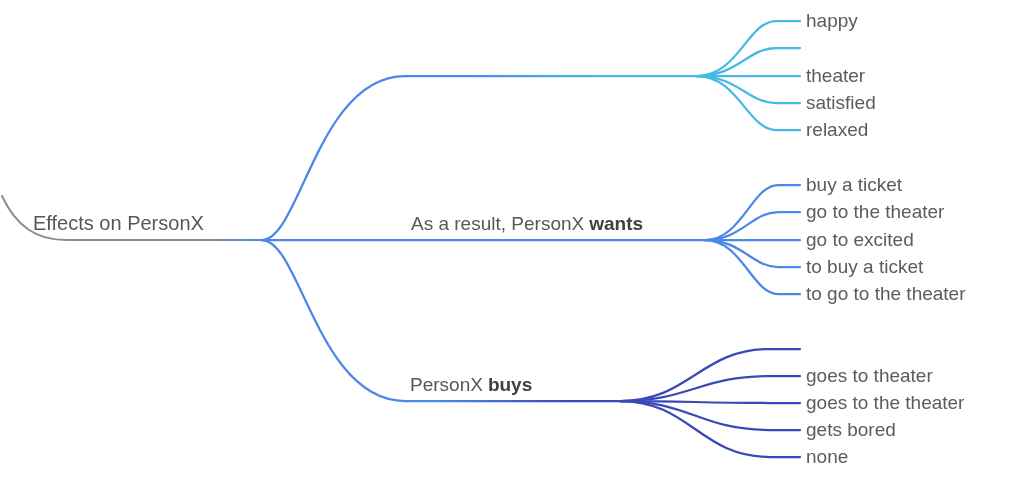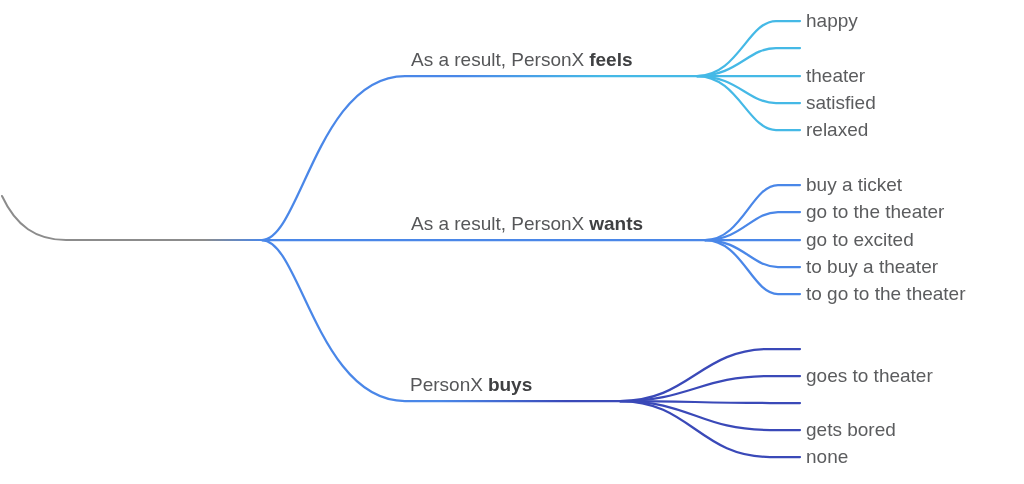--- a/index.html
+++ b/index.html
@@ -58,39 +58,38 @@
     <path d="M 705 240 C 742 240 752 267 778 267 L 800 267" fill="none" stroke-width="2.25" stroke-linecap="round" stroke="#4a87e8"></path>
     <path d="M 705 240 C 742 240 752 294 778 294 L 800 294" fill="none" stroke-width="2.25" stroke-linecap="round" stroke="#4a87e8"></path>
 
     <path d="M 620 401 C 690 401 700 349 770 349 L 800 349" fill="none" stroke-width="2.25" stroke-linecap="round" stroke="#3a49b8"></path>
     <path d="M 620 401 C 690 401 700 376 770 376 L 800 376" fill="none" stroke-width="2.25" stroke-linecap="round" stroke="#3a49b8"></path>
     <path d="M 620 401 C 690 401 700 403 770 403 L 800 403" fill="none" stroke-width="2.25" stroke-linecap="round" stroke="#3a49b8"></path>
     <path d="M 620 401 C 690 401 700 430 770 430 L 800 430" fill="none" stroke-width="2.25" stroke-linecap="round" stroke="#3a49b8"></path>
     <path d="M 620 401 C 690 401 700 457 770 457 L 800 457" fill="none" stroke-width="2.25" stroke-linecap="round" stroke="#3a49b8"></path>
   </svg>
 
+  <div class="label root-label" style="left:33px;top:210px">Effects on PersonX</div>
 
-  <div class="label node-label" style="left:411px;top:48px">
-    <span>As a result, PersonX</span><span class="kw">feels</span>
-  </div>
   <div class="label node-label" style="left:411px;top:212px">
     <span>As a result, PersonX</span><span class="kw">wants</span>
   </div>
   <div class="label node-label" style="left:410px;top:373px">
     <span>PersonX</span><span class="kw">buys</span>
   </div>
 
   <div class="label leaf" style="left:806px;top:8px">happy</div>
   <div class="label leaf" style="left:806px;top:63px">theater</div>
   <div class="label leaf" style="left:806px;top:90px">satisfied</div>
   <div class="label leaf" style="left:806px;top:117px">relaxed</div>
 
   <div class="label leaf" style="left:806px;top:172px">buy a ticket</div>
   <div class="label leaf" style="left:806px;top:199px">go to the theater</div>
   <div class="label leaf" style="left:806px;top:227px">go to excited</div>
-  <div class="label leaf" style="left:806px;top:254px">to buy a theater</div>
+  <div class="label leaf" style="left:806px;top:254px">to buy a ticket</div>
   <div class="label leaf" style="left:806px;top:281px">to go to the theater</div>
 
   <div class="label leaf" style="left:806px;top:363px">goes to theater</div>
+  <div class="label leaf" style="left:806px;top:390px">goes to the theater</div>
   <div class="label leaf" style="left:806px;top:417px">gets bored</div>
   <div class="label leaf" style="left:806px;top:444px">none</div>
 
 </div>
 
 </body></html>

